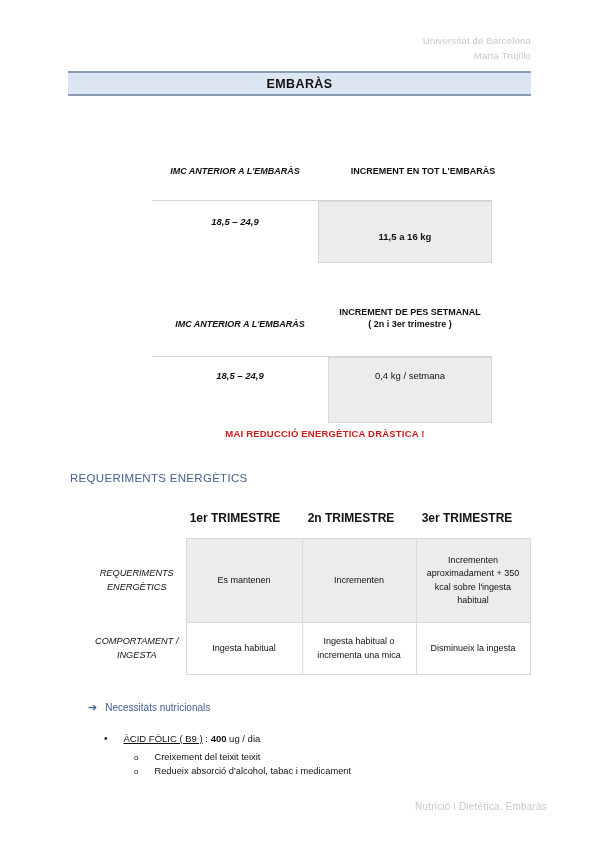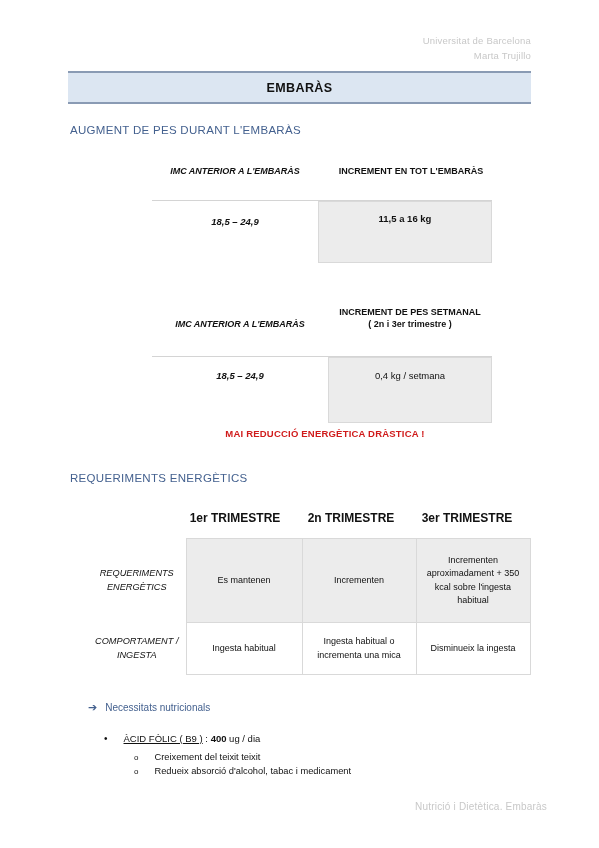--- a/index.html
+++ b/index.html
@@ -32,21 +32,21 @@
     letter-spacing: .2px;
     line-height: 1.55;
   }
 
   
   .title-banner {
     position: absolute;
     left: 68px;
     top: 71px;
     width: 463px;
-    height: 33px;
+    height: 25px;
     background: #dce6f2;
     border-top: 2px solid #8a9bb4;
     border-bottom: 2px solid #8a9bb4;
     display: flex;
     align-items: center;
     justify-content: center;
     box-sizing: border-box;
   }
   .title-banner span {
     font-size: 12.5px;
@@ -79,37 +79,37 @@
   
   #tbl1-line {
     position: absolute;
     left: 152px;
     top: 200px;
     width: 340px;
     height: 1px;
     background: #d4d4d4;
   }
   #tbl1-h1 { left: 152px; top: 165px; width: 166px; }
-  #tbl1-h2 { left: 324px; top: 165px; width: 174px; }
+  #tbl1-h2 { left: 336px; top: 165px; width: 174px; }
   #tbl1-c1 {
     position: absolute;
     left: 152px; top: 201px;
     width: 166px; height: 40px;
     display: flex; align-items: center; justify-content: center;
     font-size: 9.5px; font-style: italic; font-weight: bold;
   }
   #tbl1-c2 {
     position: absolute;
     left: 318px; top: 201px;
     width: 174px; height: 62px;
     background: #ececec;
     border: 1px solid #d9d9d9;
     box-sizing: border-box;
     display: flex; align-items: flex-start; justify-content: center;
-    padding-top: 11px;
+    padding-top: 29px;
     font-size: 9.5px; font-weight: bold;
   }
 
   
   #tbl2-line {
     position: absolute;
     left: 152px;
     top: 356px;
     width: 340px;
     height: 1px;
@@ -258,21 +258,20 @@
 
   <div class="runhead">
     <div>Universitat de Barcelona</div>
     <div>Marta Trujillo</div>
   </div>
 
   <div class="title-banner">
     <span>EMBARÀS</span>
   </div>
 
-  <div class="sec-head" id="sec-head-1">AUGMENT DE PES DURANT L'EMBARÀS</div>
 
   <div id="tbl1-line"></div>
   <div class="mini-head ital" id="tbl1-h1">IMC ANTERIOR A L'EMBARÀS</div>
   <div class="mini-head bold" id="tbl1-h2">INCREMENT EN TOT L'EMBARÀS</div>
   <div id="tbl1-c1">18,5 – 24,9</div>
   <div id="tbl1-c2">11,5 a 16 kg</div>
 
   <div id="tbl2-line"></div>
   <div class="mini-head ital" id="tbl2-h1">IMC ANTERIOR A L'EMBARÀS</div>
   <div class="mini-head bold" id="tbl2-h2">

